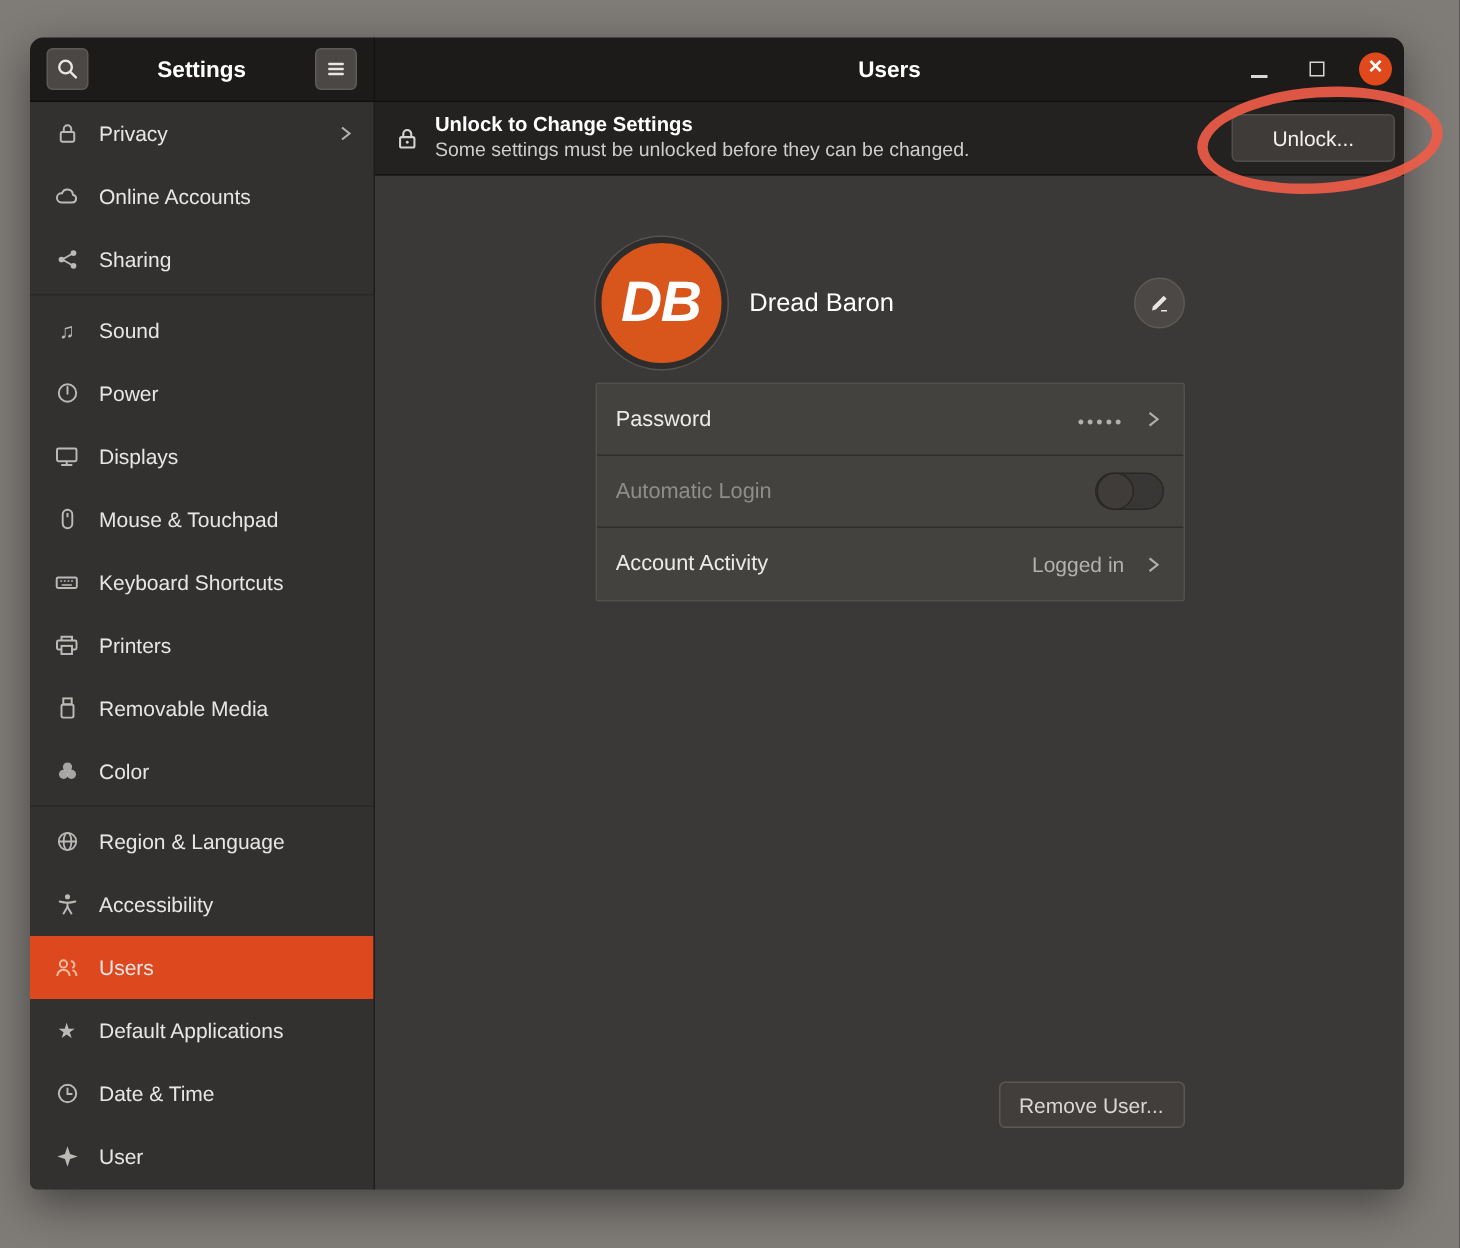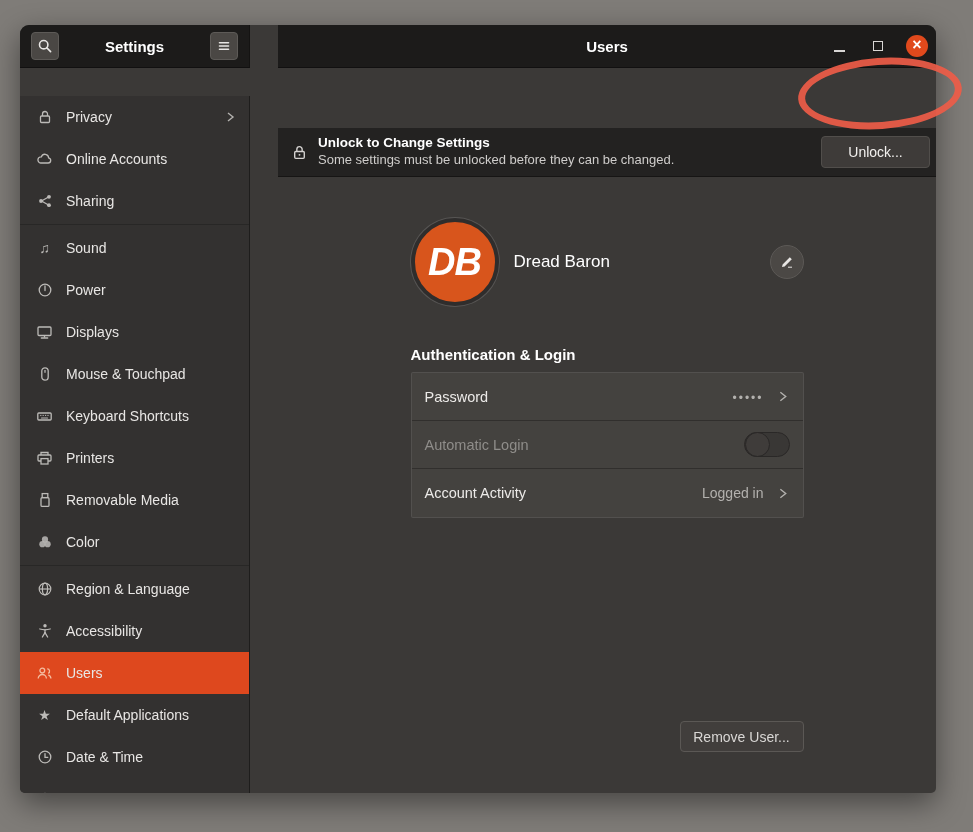--- a/index.html
+++ b/index.html
@@ -9,21 +9,20 @@
     font-family:"Liberation Sans","DejaVu Sans",sans-serif;
     position:relative;
     overflow:hidden;
   }
   .window {
     position:absolute; left:20px; top:25px; width:916px; height:768px;
     border-radius:9px 9px 5px 5px; overflow:hidden;
     box-shadow:0 10px 30px rgba(0,0,0,0.45);
     display:grid; grid-template-columns:230px 1fr; grid-template-rows:43px 1fr;
     background:#3b3937;
-    gap:28px;
   }
   
   .hdr { background:#1c1b1a; display:flex; align-items:center; border-bottom:1px solid #111010; }
   .hdr-left { padding:0 11px; border-right:1px solid #141312; }
   .hdr-left .title { flex:1; text-align:center; color:#ffffff; font-size:15px; font-weight:bold; }
   .sq-btn {
     width:28px; height:28px; border-radius:4px; background:#4a4744;
     border:1px solid #5d5a57; display:flex; align-items:center; justify-content:center;
     cursor:pointer;
   }
@@ -47,21 +46,21 @@
   .side-row .ico { width:17px; height:17px; display:flex; align-items:center; justify-content:center; flex:none; }
   .side-row .lbl { flex:1; }
   .side-row.selected { background:#de481e; }
   .side-row .uni { font-size:14px; color:#bcbab7; line-height:1; }
   .side-div { height:1px; background:#282726; margin:2px 0; }
   .chev { flex:none; }
   
   .main { display:flex; flex-direction:column; min-width:0; }
   .banner {
     height:49px; flex:none; background:#232221; border-bottom:1px solid #161514;
-    display:flex; align-items:center; padding:0 6px 0 13px; gap:10px;margin-top:32px;
+    display:flex; align-items:center; padding:0 6px 0 13px; gap:10px;
   }
   .banner-text { flex:1; line-height:1.25; }
   .banner-title { color:#ffffff; font-size:13.5px; font-weight:bold; }
   .banner-sub { color:#cfcdcb; font-size:13px; }
   .unlock-btn {
     width:109px; height:32px; background:#3e3b39; border:1px solid #514e4b; border-radius:4px;
     color:#f2f0ee; font-size:14px; display:flex; align-items:center; justify-content:center;
     cursor:pointer; flex:none;
   }
   .content { flex:1; position:relative; }
@@ -390,21 +389,20 @@
           <div class="edit-btn">
             <span>
               <svg width="16" height="16" viewBox="0 0 16 16">
                   <path d="M10.8 3.2l2 2-7.2 7.2L3 13l.6-2.6 7.2-7.2z" fill="#e8e6e4"></path>
                   <line x1="9" y1="13.2" x2="13" y2="13.2" stroke="#e8e6e4" stroke-width="1"></line>
                 </svg>
             </span>
           </div>
         </div>
 
-        <div class="section-title">Authentication &amp; Login</div>
 
         <div class="card">
 
           <div class="card-row">
             <span class="row-label">Password</span>
             <span class="row-value row-dots">•••••</span>
             <span class="row-chev">
                 <svg width="15" height="15" viewBox="0 0 14 14">
                   <polyline points="5,3 10,7 5,11" fill="none" stroke="#b3b1ae" stroke-width="1.3"></polyline>
                 </svg>

